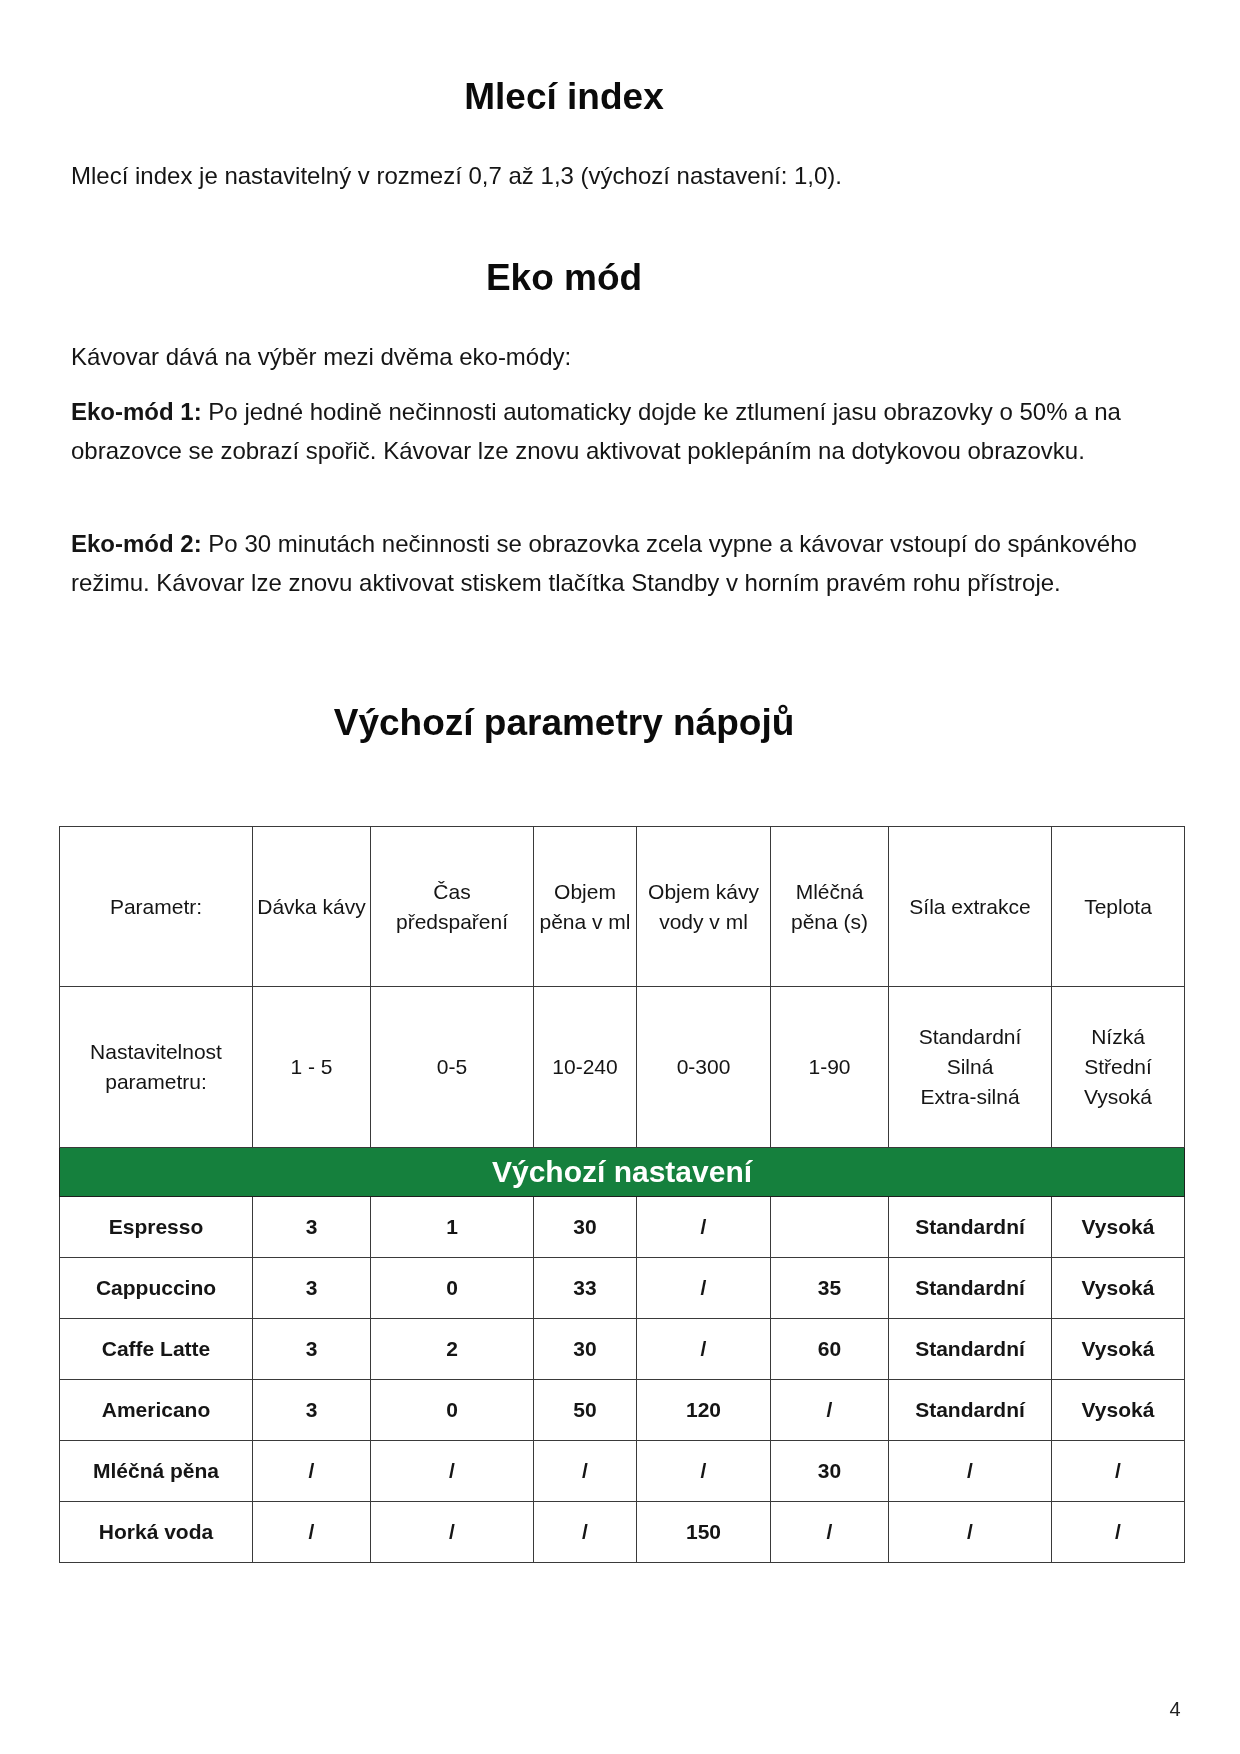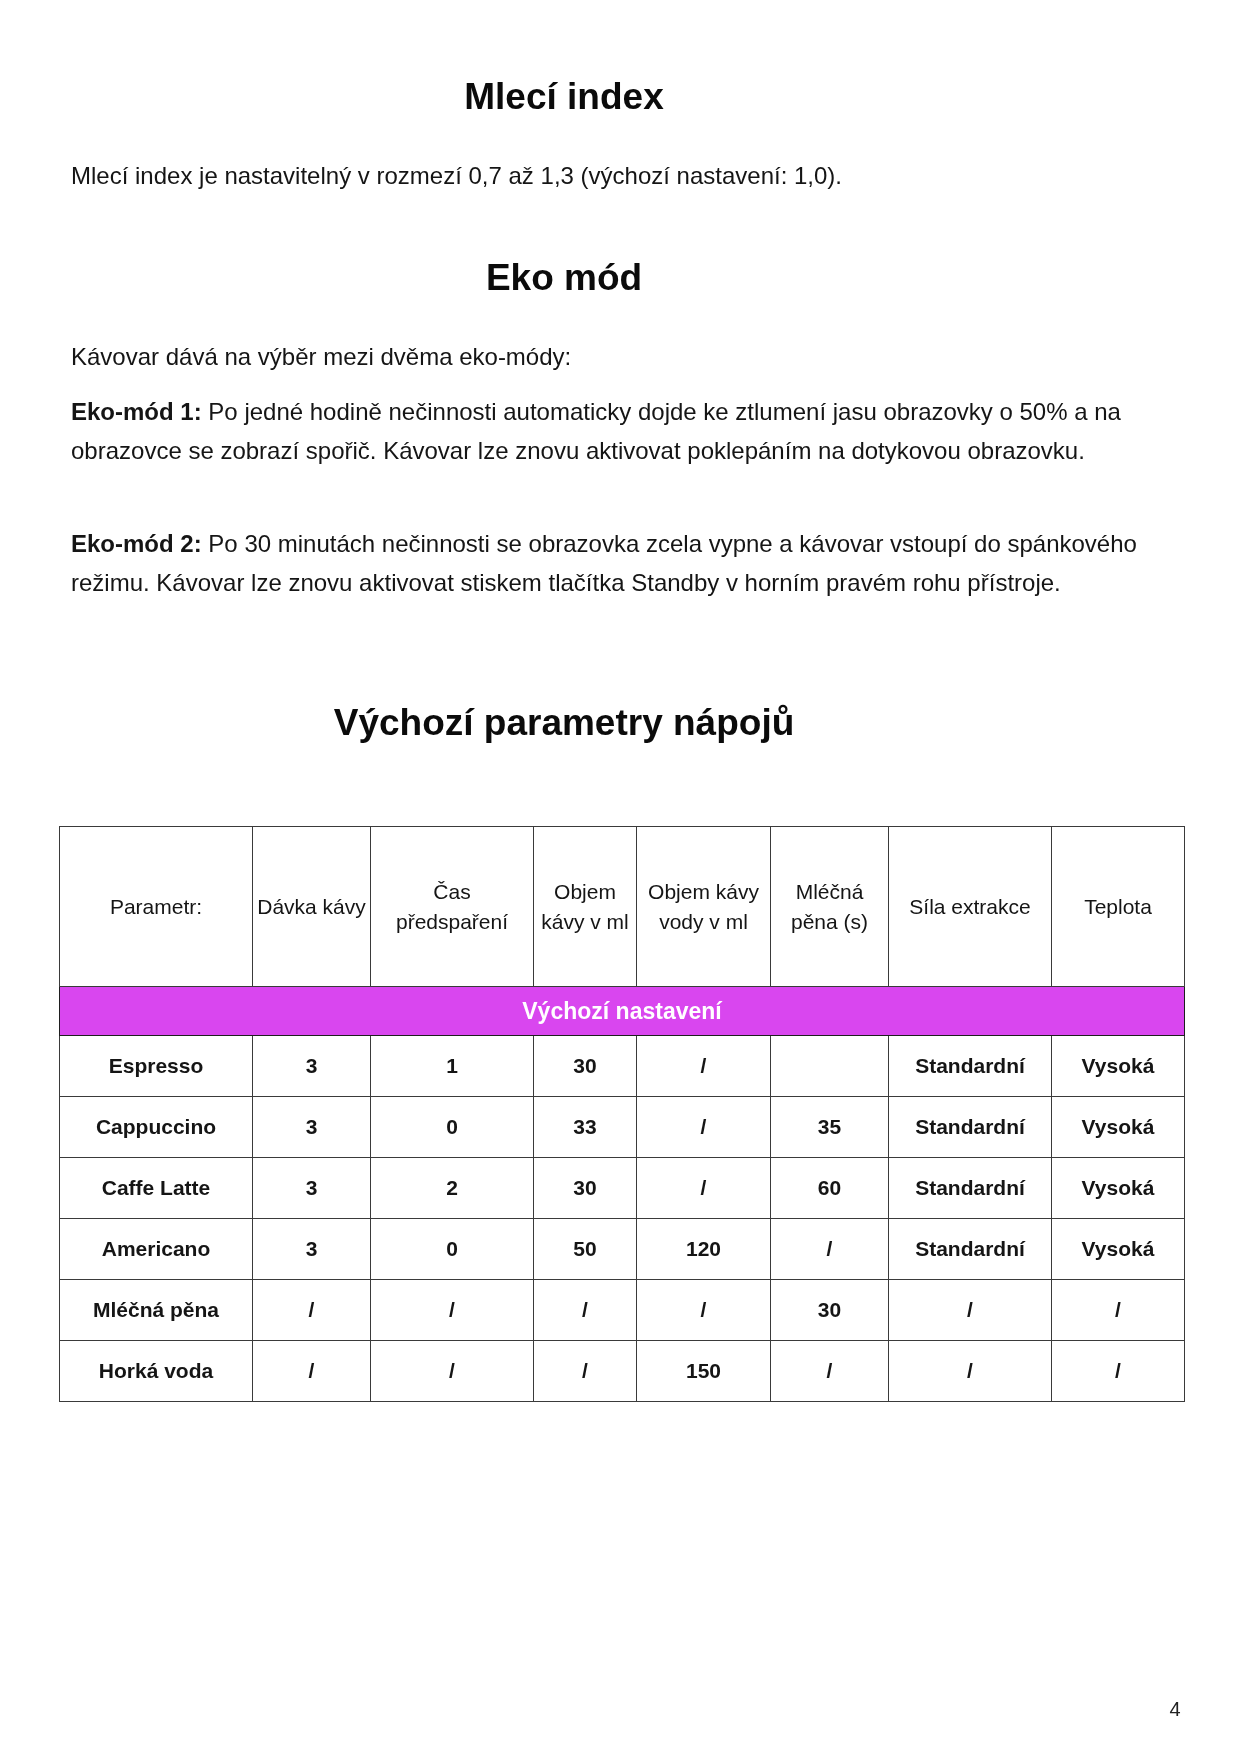--- a/index.html
+++ b/index.html
@@ -22,21 +22,21 @@
     font-size: 21px; color: #151515;
   }
   table.params td, table.params th {
     border: 1.5px solid #3a3a3a; text-align: center; vertical-align: middle;
     padding: 0 4px; line-height: 30px; font-weight: normal;
   }
   table.params .rowhead { font-weight: normal; text-align: center; }
   tr.hdr td { height: 159px; }
   tr.range td { height: 160px; }
   tr.band td {
-    background: #d946ef; color: #ffffff; font-weight: bold; font-size: 23px;
+    background: #15803d; color: #ffffff; font-weight: bold; font-size: 30px;
     height: 48px; border-color: #1e1e1e;
   }
   tr.data td { height: 60px; font-weight: bold; }
   .pageno {
     position: absolute; left: 1160px; top: 1698px; width: 30px; text-align: center;
     font-size: 20px; color: #222;
   }
 </style>
 </head>
 <body>
@@ -60,25 +60,39 @@
     <col style="width:134px">
       <col style="width:118px">
       <col style="width:163px">
       <col style="width:133px">
   </colgroup>
   <tbody>
       <tr class="hdr">
     <td class="rowhead">Parametr:</td>
     <td>Dávka kávy</td>
     <td>Čas předspaření</td>
-    <td>Objem kávy v ml</td>
+    <td>Objem pěna v ml</td>
     <td>Objem kávy vody v ml</td>
     <td>Mléčná pěna (s)</td>
     <td>Síla extrakce</td>
     <td>Teplota</td>
+  </tr>
+  <tr class="range">
+    <td class="rowhead">Nastavitelnost parametru:</td>
+    <td>1 - 5</td>
+    <td>0-5</td>
+    <td>10-240</td>
+    <td>0-300</td>
+    <td>1-90</td>
+    <td style="white-space:pre-line;">Standardní
+Silná
+Extra-silná</td>
+    <td style="white-space:pre-line;">Nízká
+Střední
+Vysoká</td>
   </tr>
   <tr class="band">
     <td colspan="8">Výchozí nastavení</td>
   </tr>
   <tr class="data">
     <td>Espresso</td>
     <td>3</td>
     <td>1</td>
     <td>30</td>
     <td>/</td>

